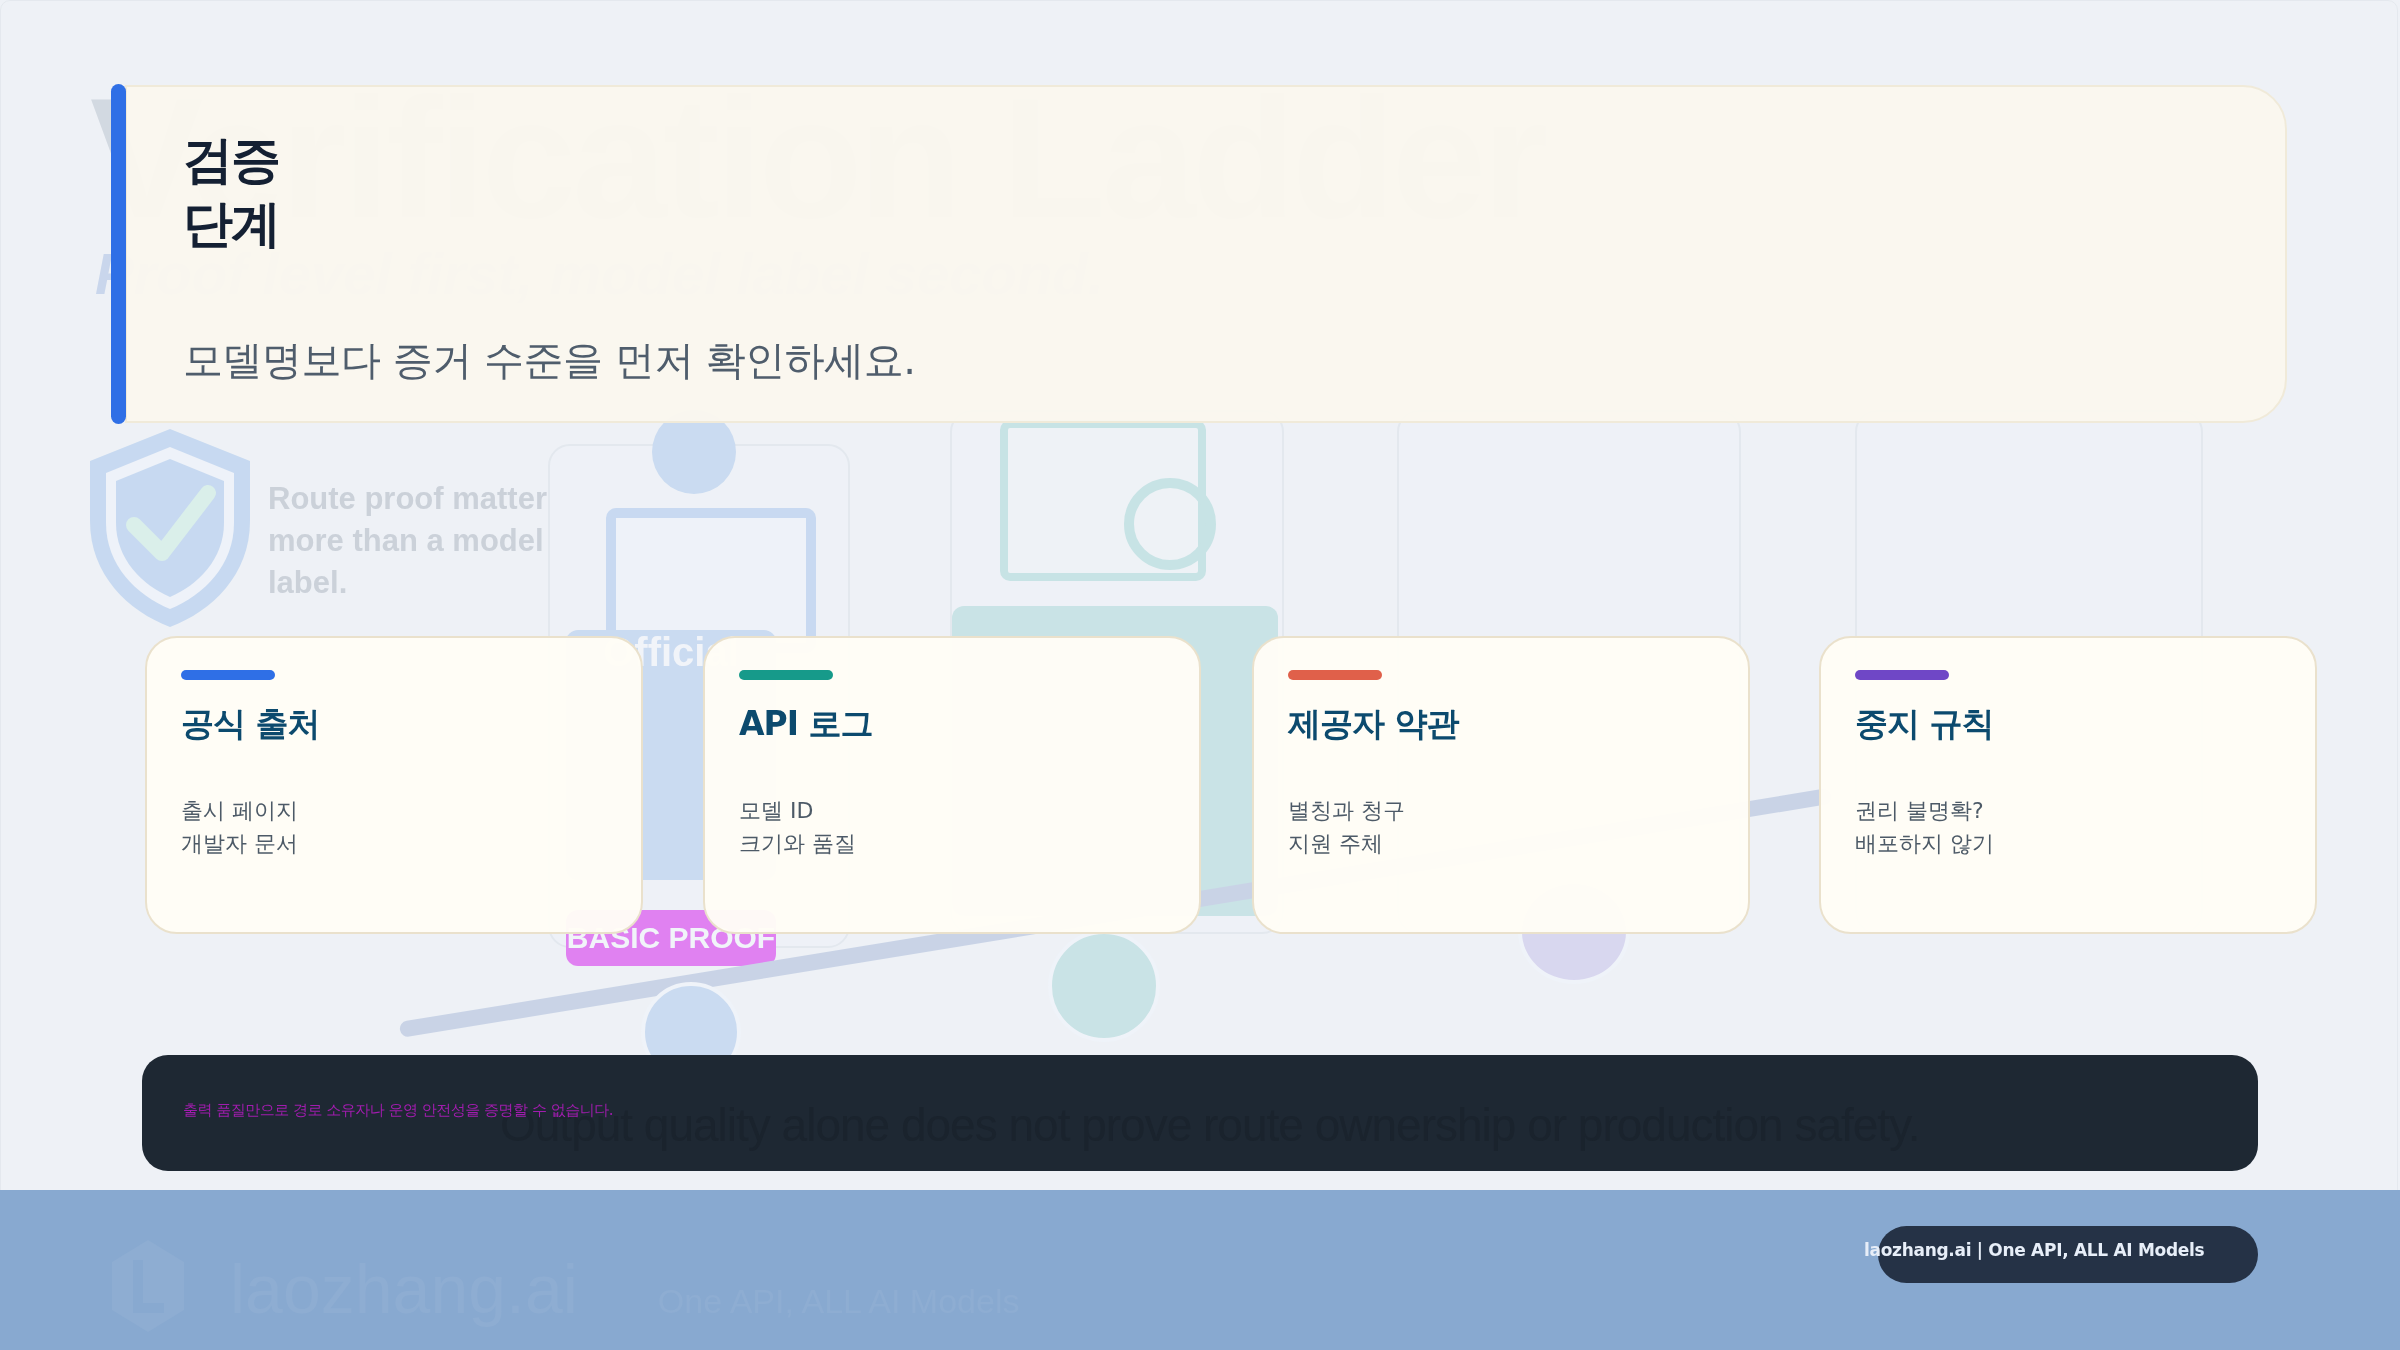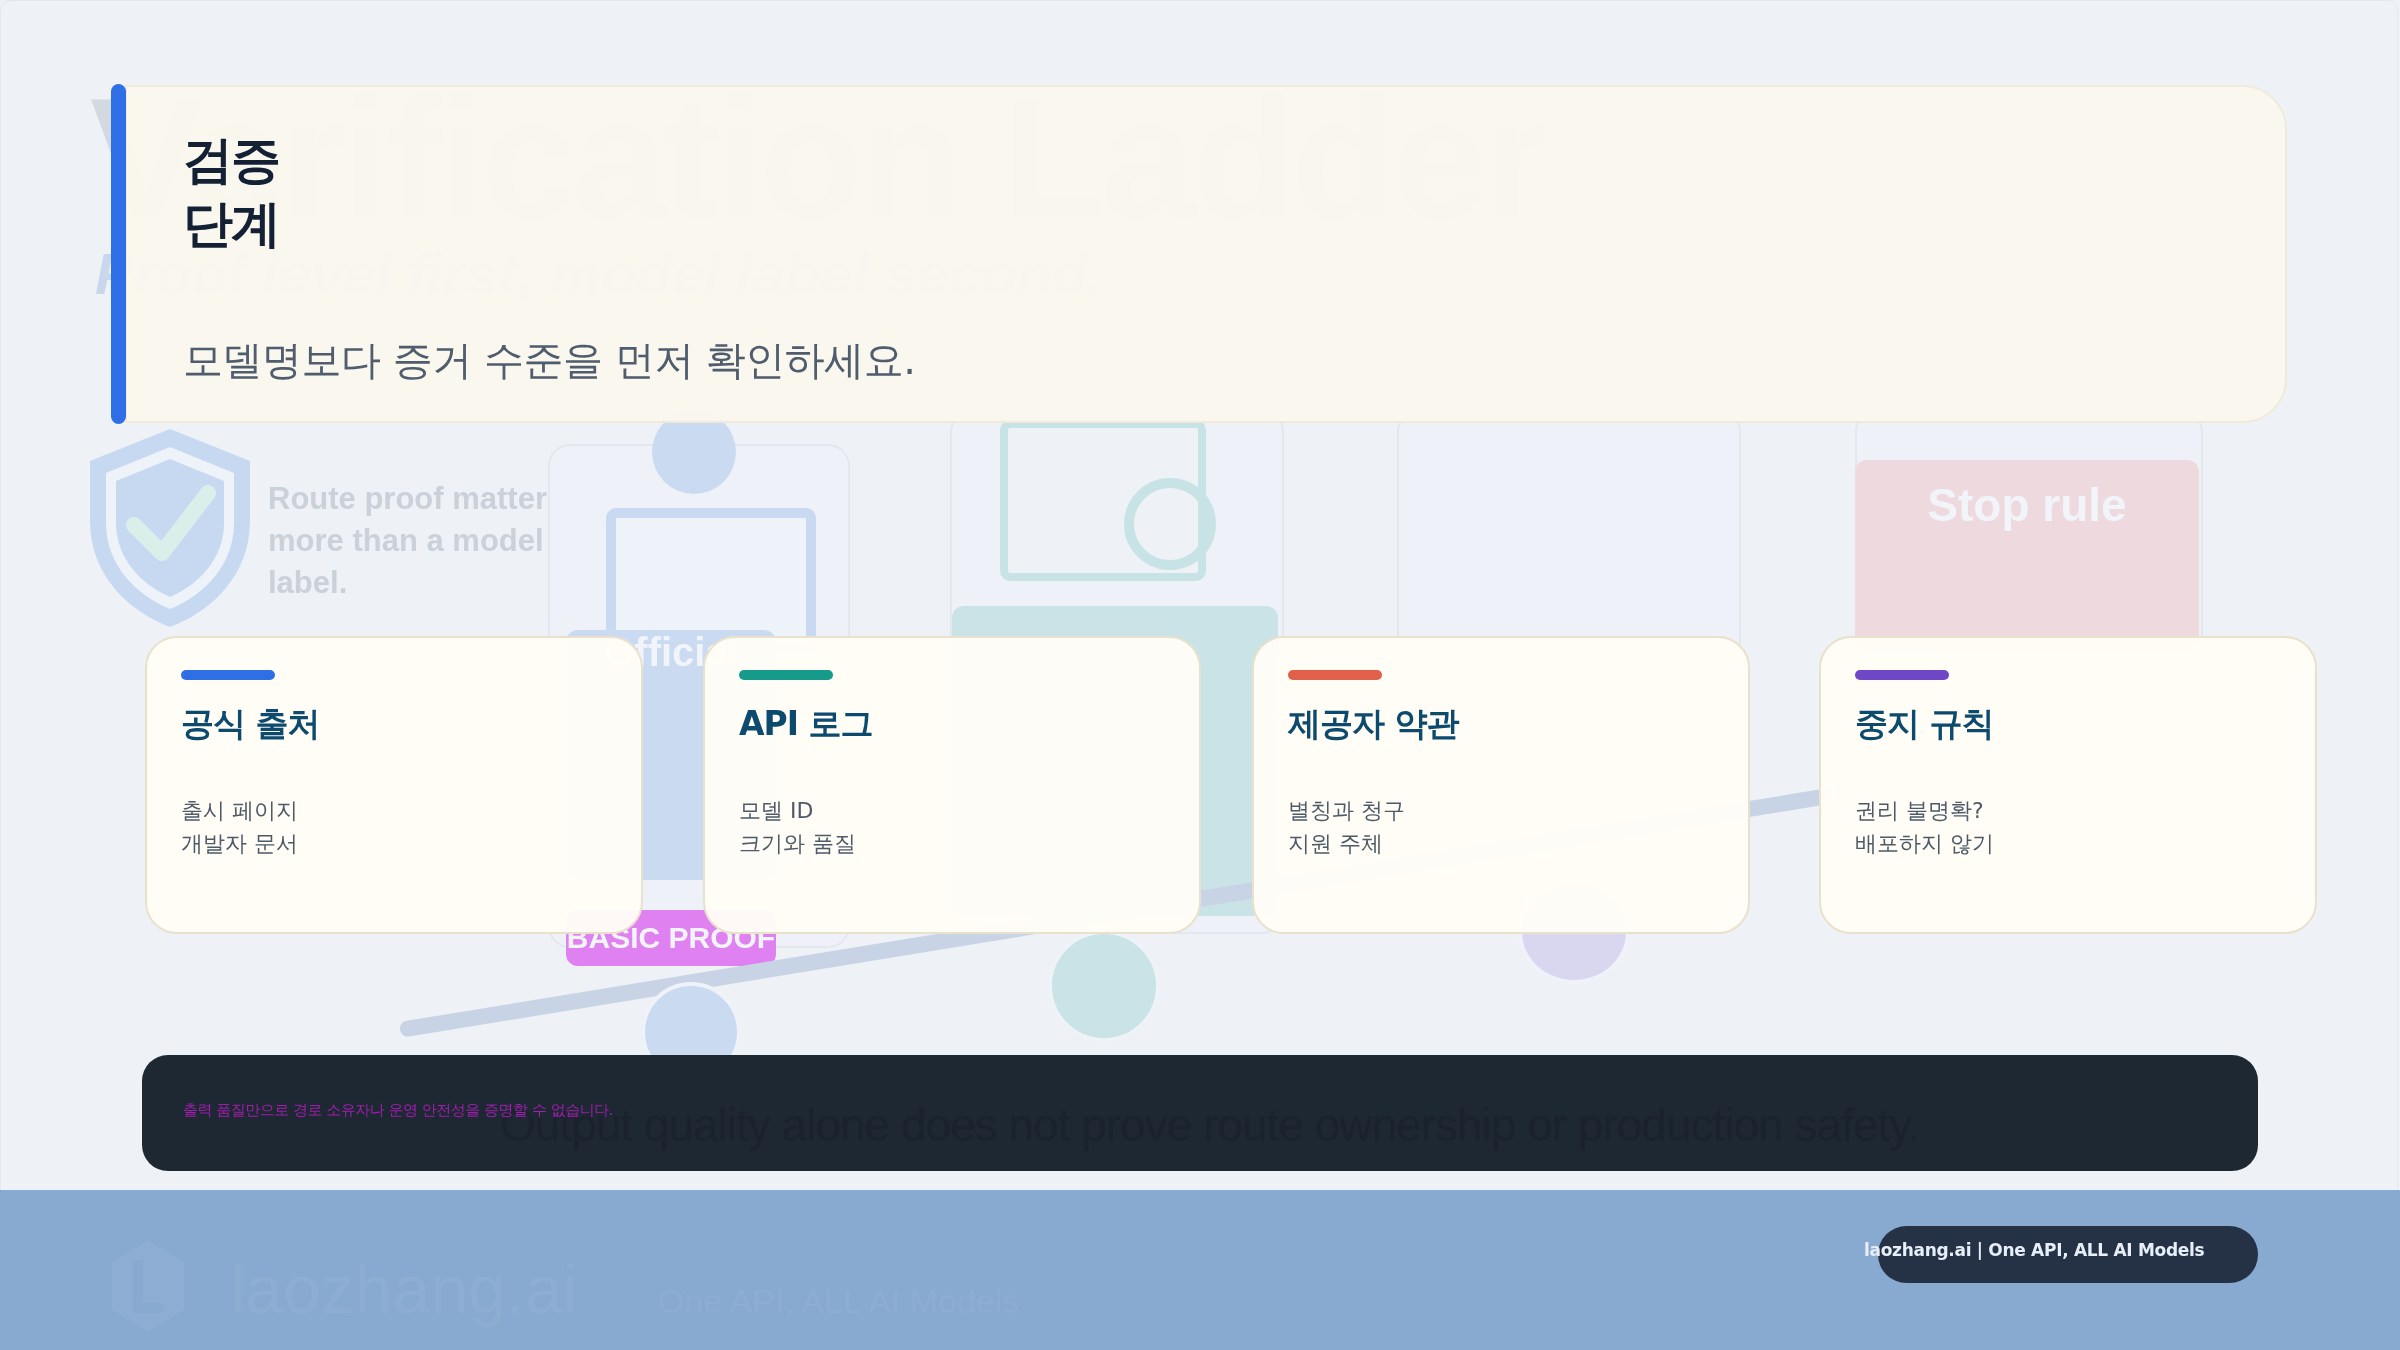--- a/index.html
+++ b/index.html
@@ -138,21 +138,20 @@
   <div class="bg-tag" style="left:566px;top:910px;width:210px;height:56px;background:#d946ef;font-size:30px;line-height:56px;"><span>BASIC PROOF</span></div>
 
   <div class="bg-panel" style="left:950px;top:410px;width:330px;height:520px;"></div>
   <div class="bg-panel" style="left:1000px;top:420px;width:190px;height:145px;border:8px solid #b3dcdc;background:#eef3f6;border-radius:10px;"></div>
   <div class="bg-circle" style="left:1124px;top:478px;width:72px;height:72px;border:10px solid #b3dcdc;"></div>
   <div class="bg-tag" style="left:952px;top:606px;width:326px;height:310px;background:#b5dcdd;font-size:34px;"></div>
 
   <div class="bg-panel" style="left:1397px;top:410px;width:340px;height:520px;"></div>
 
   <div class="bg-panel" style="left:1855px;top:410px;width:344px;height:520px;"></div>
-  <div class="bg-tag" style="left:1855px;top:460px;width:344px;height:190px;background:#efcdd1;font-size:46px;line-height:90px;"><span>Stop rule</span></div>
 
   <div class="ladder-line"></div>
   <div class="bg-circle" style="left:641px;top:982px;width:92px;height:92px;background:#b7d0ee;border:4px solid #f0f4fa;"></div>
   <div class="bg-circle" style="left:1048px;top:930px;width:104px;height:104px;background:#b5dcdd;border:4px solid #f0f4fa;"></div>
   <div class="bg-circle" style="left:1518px;top:880px;width:104px;height:96px;background:#cdc9ec;border:4px solid #f0f4fa;"></div>
 
   <div class="bg-mask"></div>
 </div>
 
 <div class="header-card"></div>

